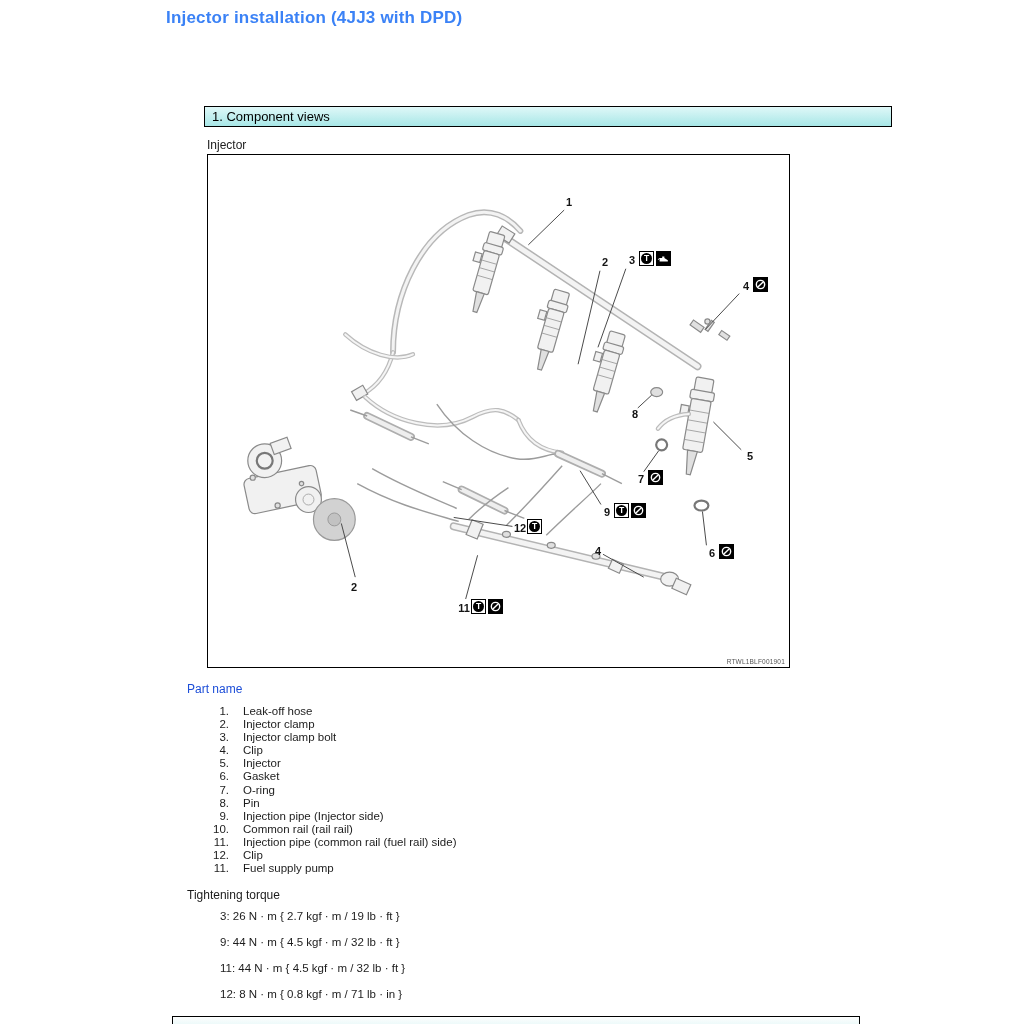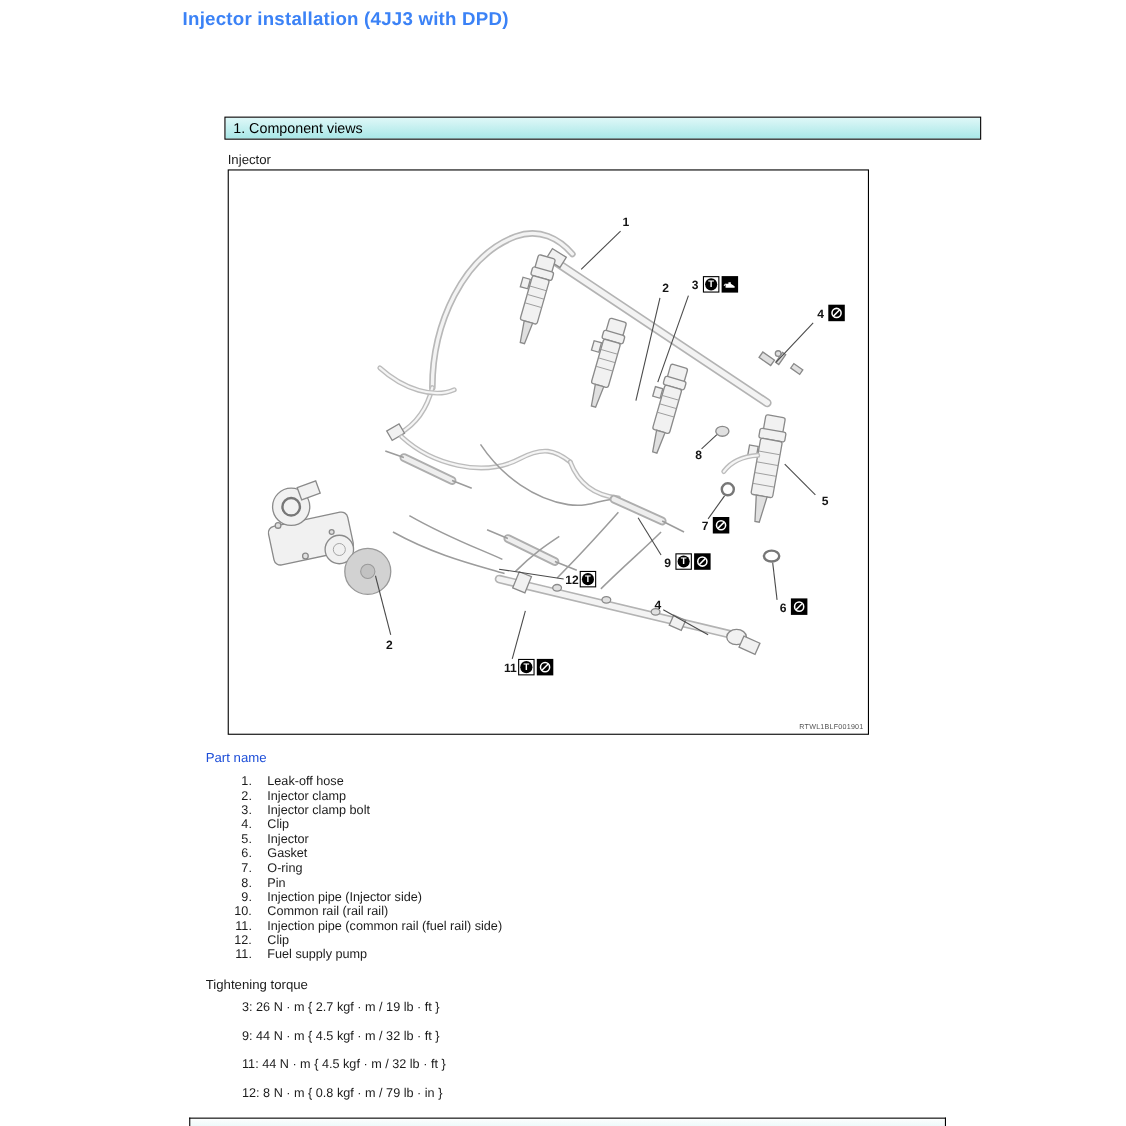--- a/index.html
+++ b/index.html
@@ -332,16 +332,16 @@
       <span class="pname">Fuel supply pump</span>
     </div>
 </div>
 
 <div class="abs" id="torque-heading">Tightening torque</div>
 
 <div class="abs" id="torque-list">
   <div class="torque-row">3: 26 N · m { 2.7 kgf · m / 19 lb · ft }</div>
   <div class="torque-row">9: 44 N · m { 4.5 kgf · m / 32 lb · ft }</div>
   <div class="torque-row">11: 44 N · m { 4.5 kgf · m / 32 lb · ft }</div>
-  <div class="torque-row">12: 8 N · m { 0.8 kgf · m / 79 lb · in }</div>
+  <div class="torque-row">12: 8 N · m { 0.8 kgf · m / 71 lb · in }</div>
 </div>
 
 <div class="abs" id="next-section-box"></div>
 
 </body></html>

